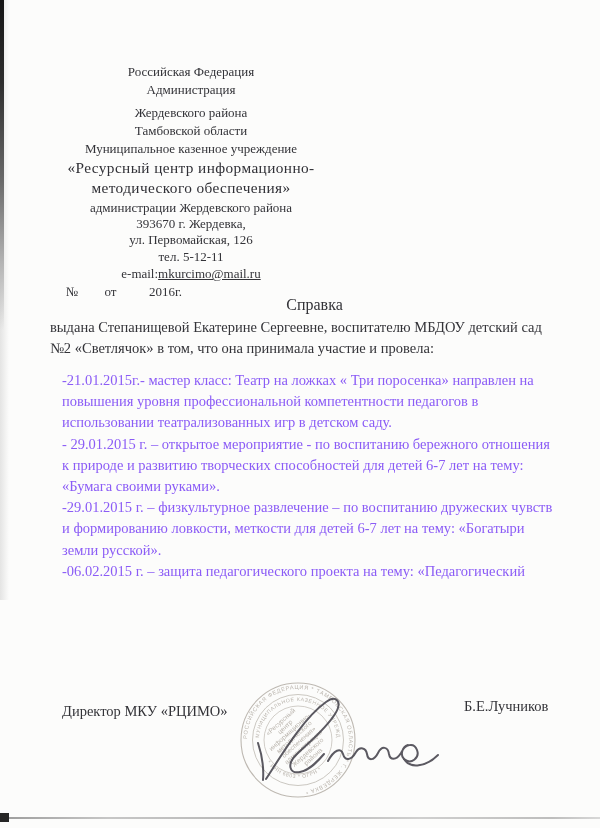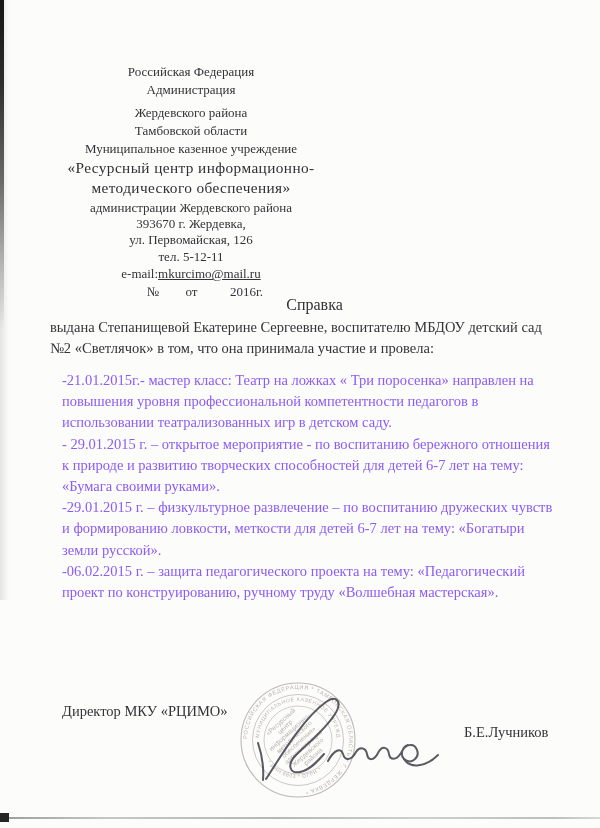--- a/index.html
+++ b/index.html
@@ -21,32 +21,32 @@
   .edge-corner-blob{position:absolute;left:0;top:813px;width:9px;height:9px;background:#262626;}
   
   .letterhead{position:absolute;left:38px;top:61px;width:306px;text-align:center;
     font-size:13px;line-height:1.18;color:#333338;}
   .lh-line{margin-top:3px;}
   .lh-gap{margin-top:7px;}
   .lh-org{font-size:15.3px;letter-spacing:.4px;margin-top:2px;color:#303036;}
   .lh-addr{margin-top:1px;}
   .lh-email{margin-top:2px;}
   .lh-email .addr{text-decoration:underline;}
-  .lh-number{margin-top:3px;white-space:pre;text-align:center;padding-left:28px;}
+  .lh-number{margin-top:3px;white-space:pre;text-align:left;padding-left:28px;}
   
   .doc-title{position:absolute;left:62px;top:296px;width:505px;text-align:center;
     font-size:16px;color:#333338;}
   .doc-intro{position:absolute;left:50px;top:317px;width:512px;
     font-size:14.5px;line-height:21.4px;color:#333338;}
   .doc-events{position:absolute;left:62px;top:370px;width:516px;
     font-size:14.5px;line-height:21.2px;color:#8b5cf6;}
   
   .sign-row{position:absolute;left:0;top:0;width:600px;}
   .director-label{position:absolute;left:62px;top:703px;font-size:14.5px;color:#333338;}
-  .director-name{position:absolute;left:464px;top:724px;font-size:14.5px;color:#333338;}
+  .director-name{position:absolute;left:464px;top:698px;font-size:14.5px;color:#333338;}
   .stamp-svg{position:absolute;left:213px;top:655px;width:170px;height:170px;}
   .signature-svg{position:absolute;left:250px;top:683px;width:200px;height:110px;}
 </style>
 </head>
 <body>
 
 <div class="page">
 
   <div class="edge-left-soft"></div>
   <div class="edge-left"></div>
@@ -80,21 +80,20 @@
     <div>-21.01.2015г.- мастер класс: Театр на ложках  « Три поросенка» направлен на</div>
     <div>повышения уровня профессиональной компетентности педагогов в</div>
     <div>использовании театрализованных игр в детском саду.</div>
     <div>- 29.01.2015 г. – открытое мероприятие -  по воспитанию бережного отношения</div>
     <div>к природе и развитию творческих способностей для детей 6-7 лет на тему:</div>
     <div>«Бумага своими руками».</div>
     <div>-29.01.2015 г. – физкультурное развлечение – по воспитанию дружеских чувств</div>
     <div>и формированию ловкости, меткости для детей 6-7 лет на тему: «Богатыри</div>
     <div>земли русской».</div>
     <div>-06.02.2015 г. – защита педагогического проекта на тему: «Педагогический</div>
-    <div>проект по конструированию, ручному труду «Волшебная мастерская».</div>
   </div>
 
   <div class="sign-row">
     <div class="director-label">Директор МКУ «РЦИМО»</div>
     <div class="director-name">Б.Е.Лучников</div>
 
     <svg class="stamp-svg" viewBox="0 0 170 170">
       <g fill="none" stroke="#b3ada5" opacity="0.85">
         <circle cx="85" cy="85" r="57" stroke-width="1.1"></circle>
         <circle cx="85" cy="85" r="45.5" stroke-width="0.8"></circle>

